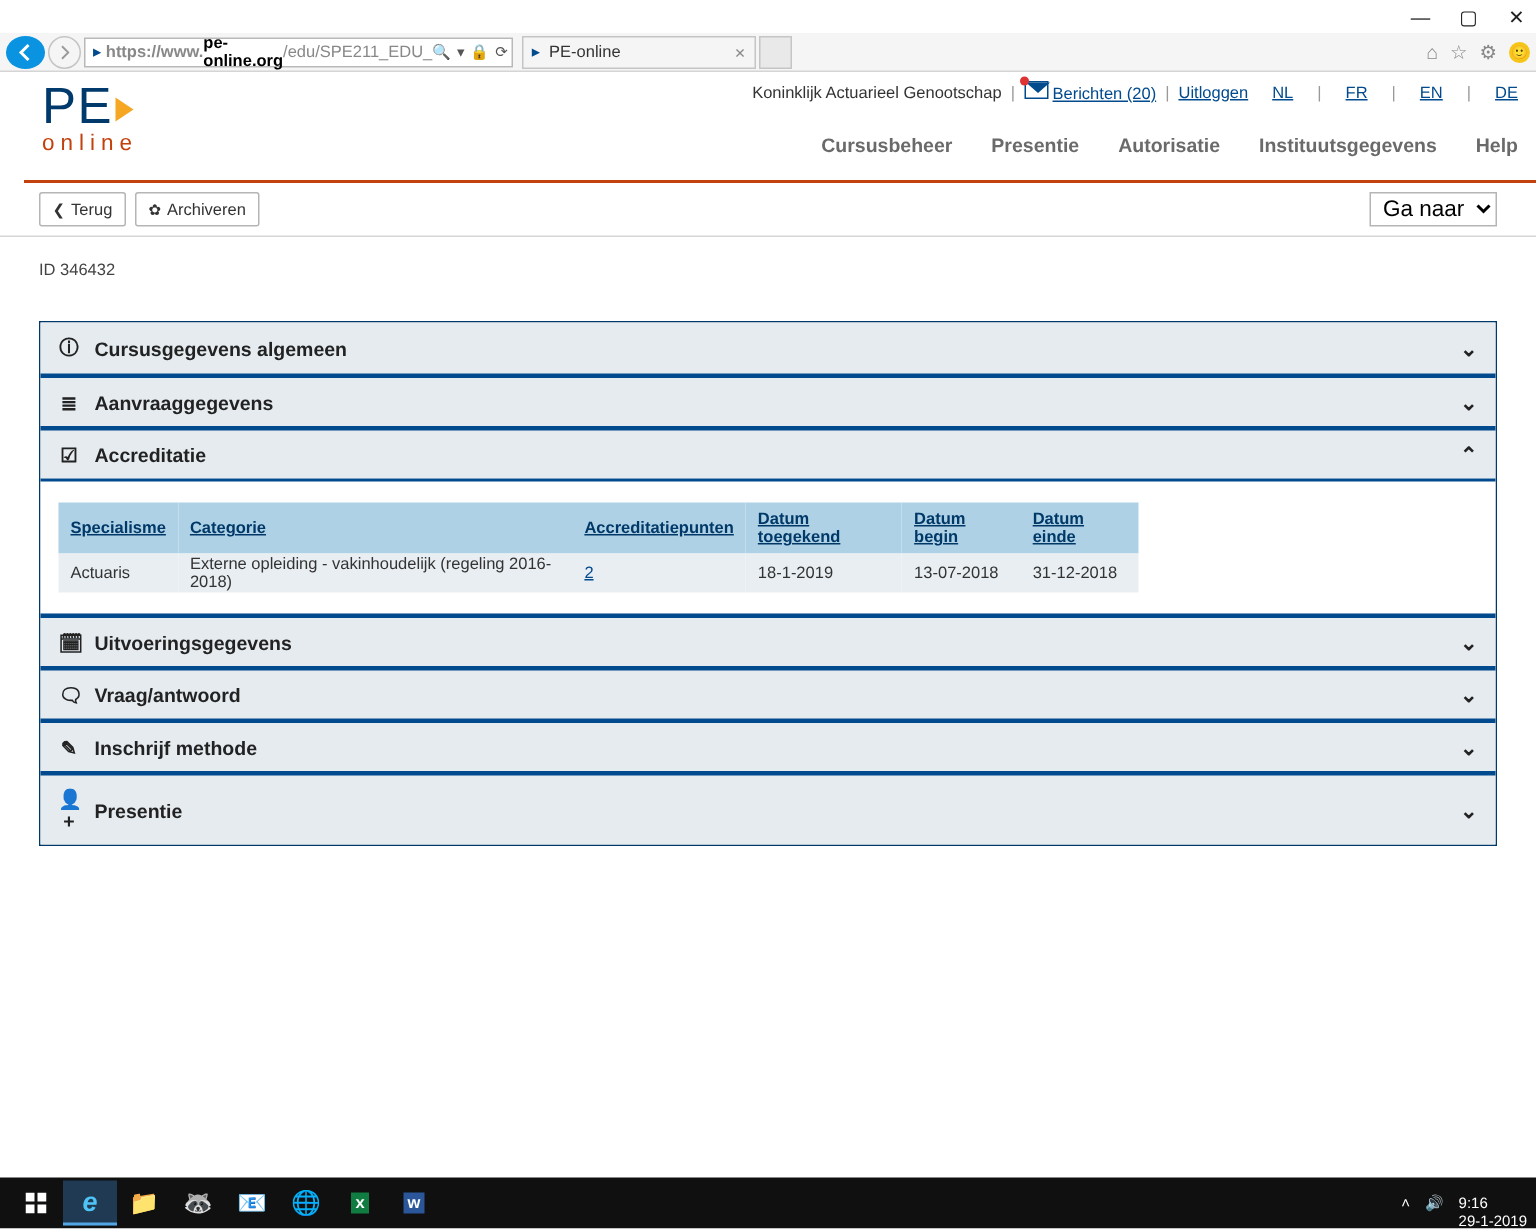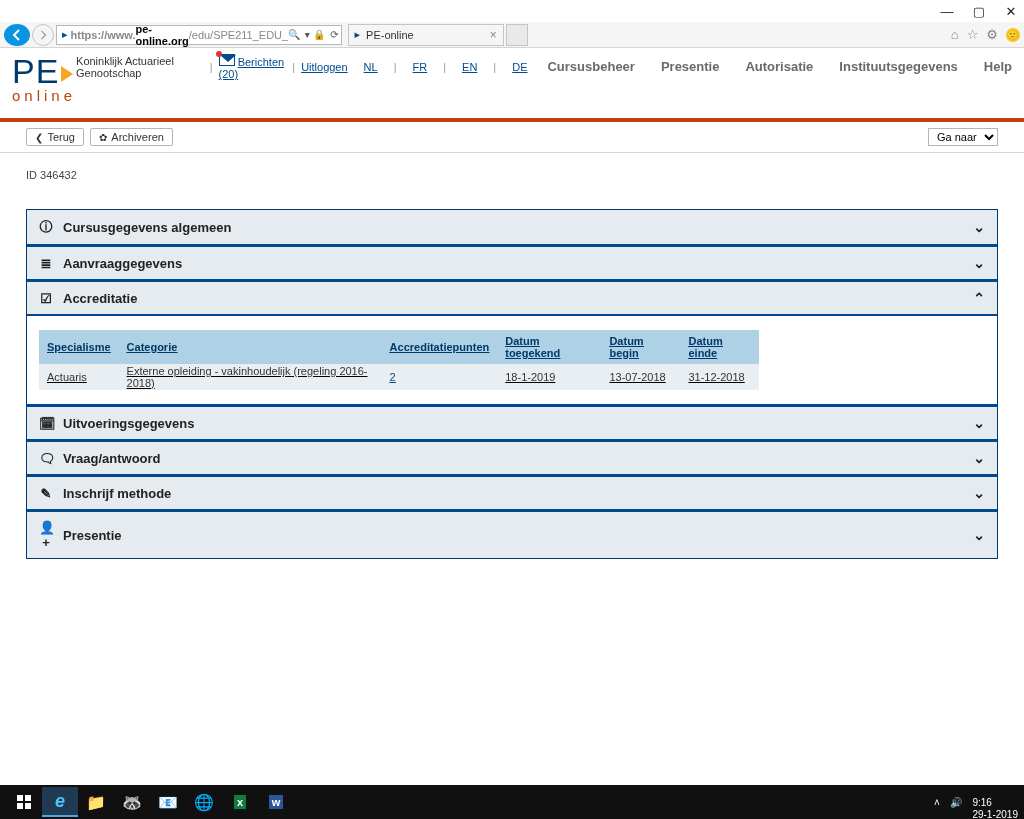--- a/index.html
+++ b/index.html
@@ -18,58 +18,58 @@
 .ie-url .host { color:#000; font-weight:600; }
 .ie-url .path { color:#888; }
 .ie-url .ctrl { margin-left:auto; display:flex; gap:4px; color:#555; font-size:10px; }
 .ie-tab { height:22px; border:1px solid #c5c5c5; background:#f5f5f5; display:flex; align-items:center; padding:0 6px; font-size:11px; color:#333; gap:6px; margin-left:4px; }
 .ie-tab .tabclose { color:#888; font-size:12px; margin-left:70px; }
 .newtab { width:22px; height:22px; border:1px solid #c5c5c5; background:#e9e9e9; margin-left:0; }
 .ie-right { margin-left:auto; display:flex; gap:8px; align-items:center; color:#888; font-size:13px; }
 .ie-smile { width:14px; height:14px; border-radius:50%; background:#f5c518; display:flex; align-items:center; justify-content:center; font-size:9px; color:#654; }
 
 
-.app-top { display:flex; justify-content:space-between; align-items:flex-start; padding:4px 12px 0 12px; border-bottom:4px solid #c2410c; height:74px; }
+.app-top { display:flex; justify-content:space-between; align-items:flex-start; padding:4px 12px 0 12px; border-bottom:2px solid #c2410c; height:74px;margin-left:16px; }
 .logo { display:flex; flex-direction:column; align-items:flex-start; color:#003a6b; }
 .logo .pe { font-size:34px; font-weight:300; letter-spacing:1px; color:#00396b; position:relative; }
 .logo .online { font-size:15px; letter-spacing:4px; color:#c2410c; margin-top:-4px; }
 .logo .arrow { width:0; height:0; border-top:8px solid transparent; border-bottom:8px solid transparent; border-left:12px solid #f5a623; display:inline-block; margin-left:2px; vertical-align:middle; }
-.top-right { display:flex; flex-direction:row; align-items:flex-end; gap:20px; padding-top:2px; }
+.top-right { display:flex; flex-direction:column; align-items:flex-end; gap:20px; padding-top:2px; }
 .user-line { font-size:11px; color:#333; display:flex; align-items:center; gap:6px; }
 .user-line a { color:#004a8d; text-decoration:underline; }
 .user-line .sep { color:#999; }
 .mail-icn { width:16px; height:12px; border:1.5px solid #004a8d; position:relative; display:inline-block; }
 .mail-icn:before { content:""; position:absolute; top:0; left:0; width:0; height:0; border-left:8px solid transparent; border-right:8px solid transparent; border-top:7px solid #004a8d; }
 .mail-dot { position:absolute; top:-4px; left:-4px; width:6px; height:6px; border-radius:50%; background:#d33; }
 .lang-line { font-size:11px; display:flex; gap:16px; margin-left:10px; }
 .lang-line a { color:#004a8d; text-decoration:underline; }
 .lang-line .sep { color:#999; }
 .main-nav { display:flex; gap:26px; font-size:13px; font-weight:600; color:#6a6a6a; padding-bottom:6px; }
 .main-nav span { cursor:pointer; }
 
 
 .action-bar { padding:6px 26px; display:flex; gap:6px; border-bottom:1px solid #d6d6d6; }
 .btn-small { border:1px solid #b5b5b5; background:#fff; font-size:11px; padding:2px 8px; border-radius:2px; color:#333; display:flex; align-items:center; gap:4px; cursor:pointer; }
 .btn-small .ic { font-size:10px; }
 .action-bar .ga-naar { margin-left:auto; }
-.ga-naar { border:1px solid #b5b5b5; font-size:11px; padding:1px 4px; background:#fff; }
+.ga-naar { border:1px solid #b5b5b5; font-size:15px; padding:1px 4px; background:#fff; }
 
 
 .content { padding:14px 26px; }
 .page-title { font-size:24px; font-weight:700; color:#222; }
 .page-subid { font-size:11px; color:#444; margin-top:2px; }
 
 .accordion-wrap { margin-top:28px; border:1px solid #003869; }
 .panel-hdr { background:#e5ebef; border-top:3px solid #004a8d; padding:8px 12px; font-size:13px; font-weight:700; color:#222; display:flex; align-items:center; gap:10px; cursor:pointer; }
 .panel-hdr:first-child { border-top:none; }
 .panel-hdr .chev { margin-left:auto; font-size:14px; color:#222; }
 .panel-hdr .ic { width:14px; display:inline-block; text-align:center; }
 
 .panel-body { padding:14px 12px; background:#fff; border-top:2px solid #004a8d; }
-.accred-table { width:720px; border-collapse:collapse; font-size:11px;text-decoration:underline; }
+.accred-table { width:720px; border-collapse:collapse; font-size:11px; }
 .accred-table th { background:#aed1e6; text-align:left; padding:5px 8px; color:#003968; font-weight:700; text-decoration:underline; border:none; }
 .accred-table td { background:#e9eef2; padding:1px 8px; color:#333; }
 .accred-table td a { color:#004a8d; text-decoration:underline; }
 
 
 .taskbar { position:absolute; bottom:0; left:0; right:0; height:34px; background:#101010; display:flex; align-items:center; padding:0 6px; color:#fff; }
 .tb-btn { width:36px; height:30px; display:flex; align-items:center; justify-content:center; font-size:16px; }
 .tb-btn.active { background:#1f3a52; border-bottom:2px solid #53a6e6; }
 .tb-right { margin-left:auto; display:flex; align-items:center; gap:10px; font-size:10px; }
 .tb-right .clock { text-align:left; line-height:12px;margin-top:14px; }

